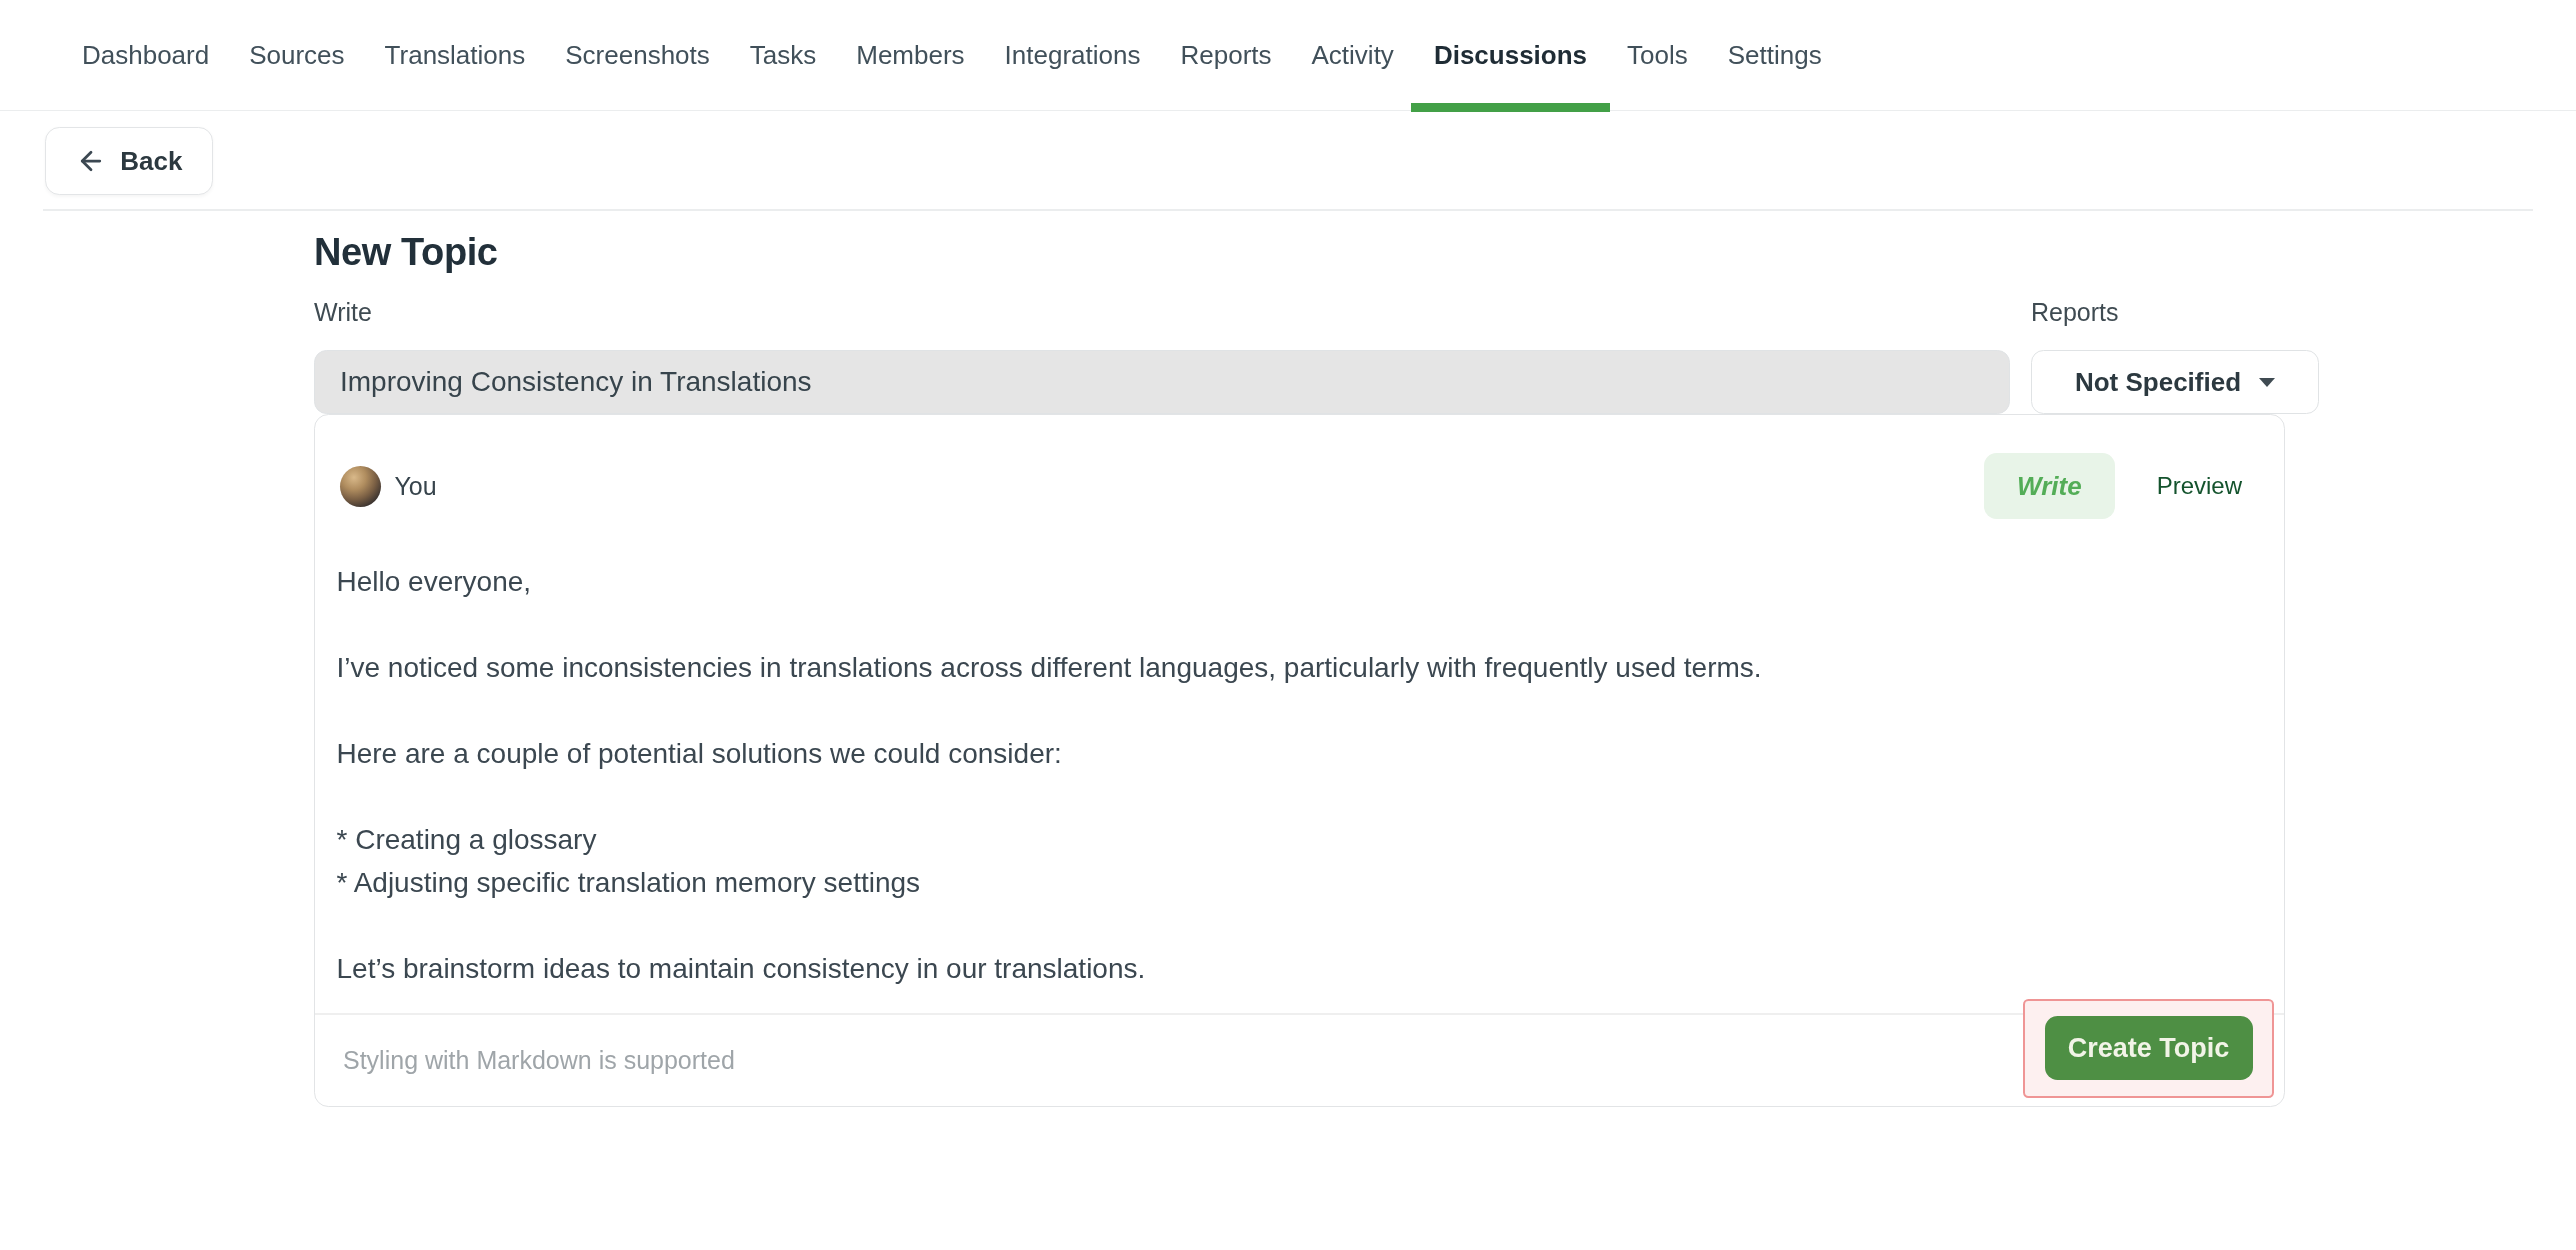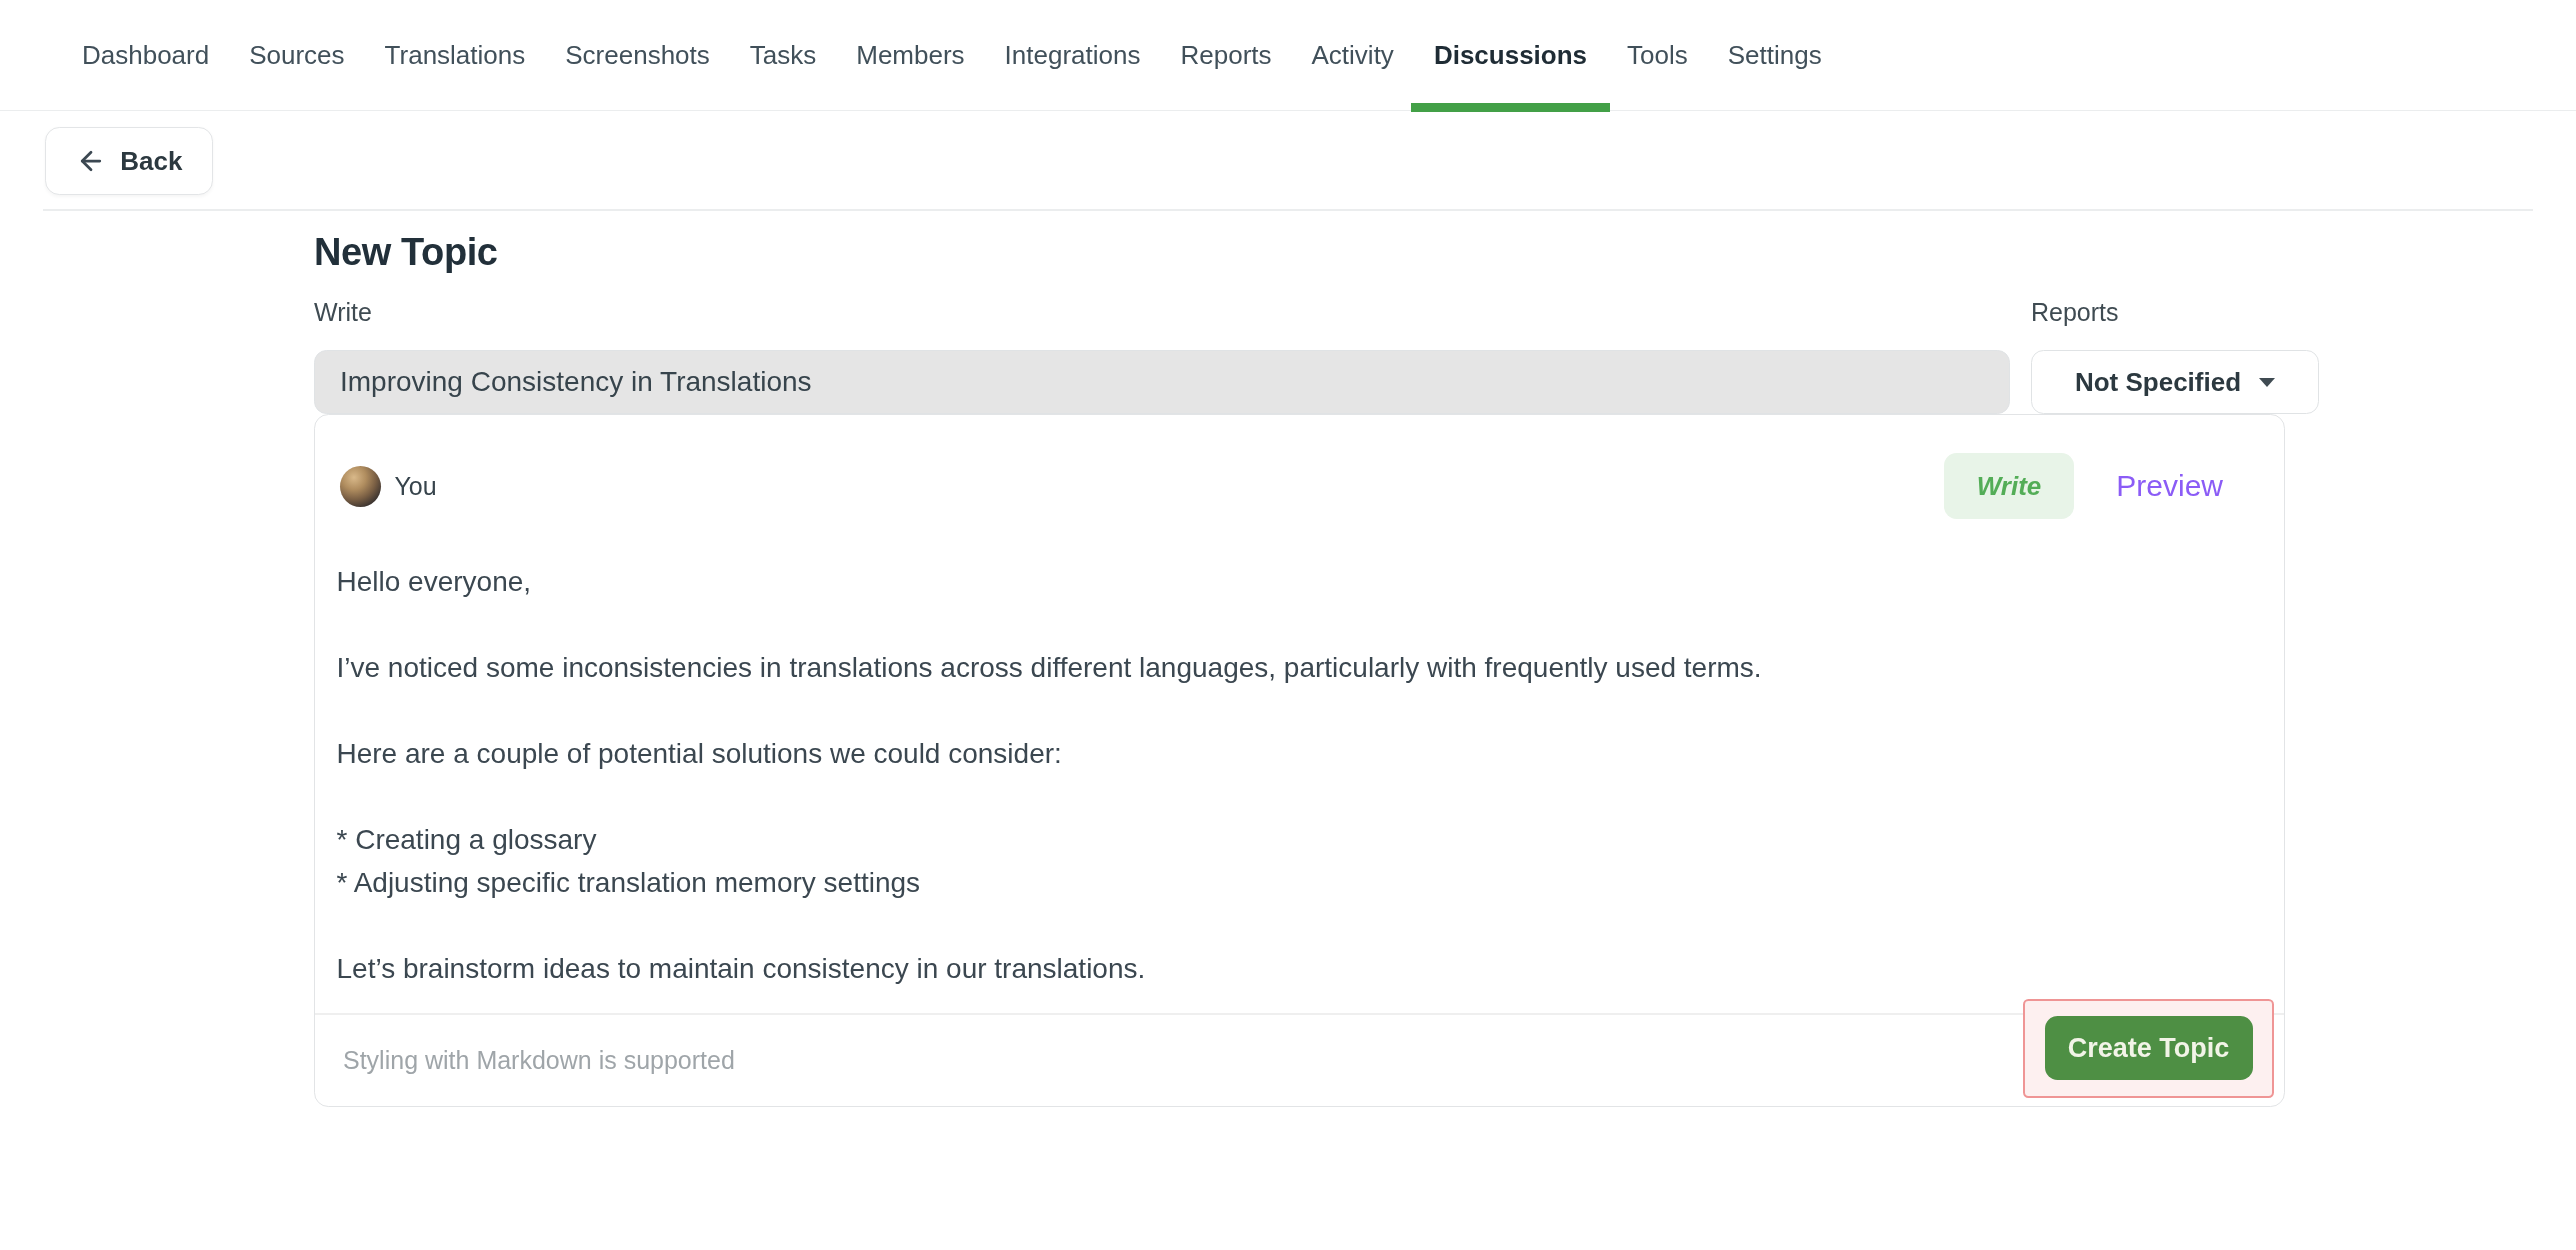--- a/index.html
+++ b/index.html
@@ -104,22 +104,22 @@
   .tab-group { margin-left:auto; display:flex; align-items:center; }
   .tab-write {
     height:66px; padding:0 33px;
     display:flex; align-items:center;
     background:#e8f4e8; border-radius:12.5px;
     font-size:26px; font-weight:600; color:#53ad57;
     cursor:pointer;
     font-style:italic;
   }
   .tab-preview {
-    margin-left:42px; margin-right:29px;
-    font-size:30px; font-weight:500; color:#8b5cf6;
+    margin-left:42px; margin-right:10px;
+    font-size:24px; font-weight:500; color:#14532d;
     cursor:pointer;
   }
   .editor-body {
     padding:41px 54px 23px 21.5px;
     font-size:28px; line-height:43px; color:#3b4750;
     white-space:pre-line;
     min-height:453px;
     cursor:text;
   }
   .card-divider { height:1.8px; background:#efefef; }

